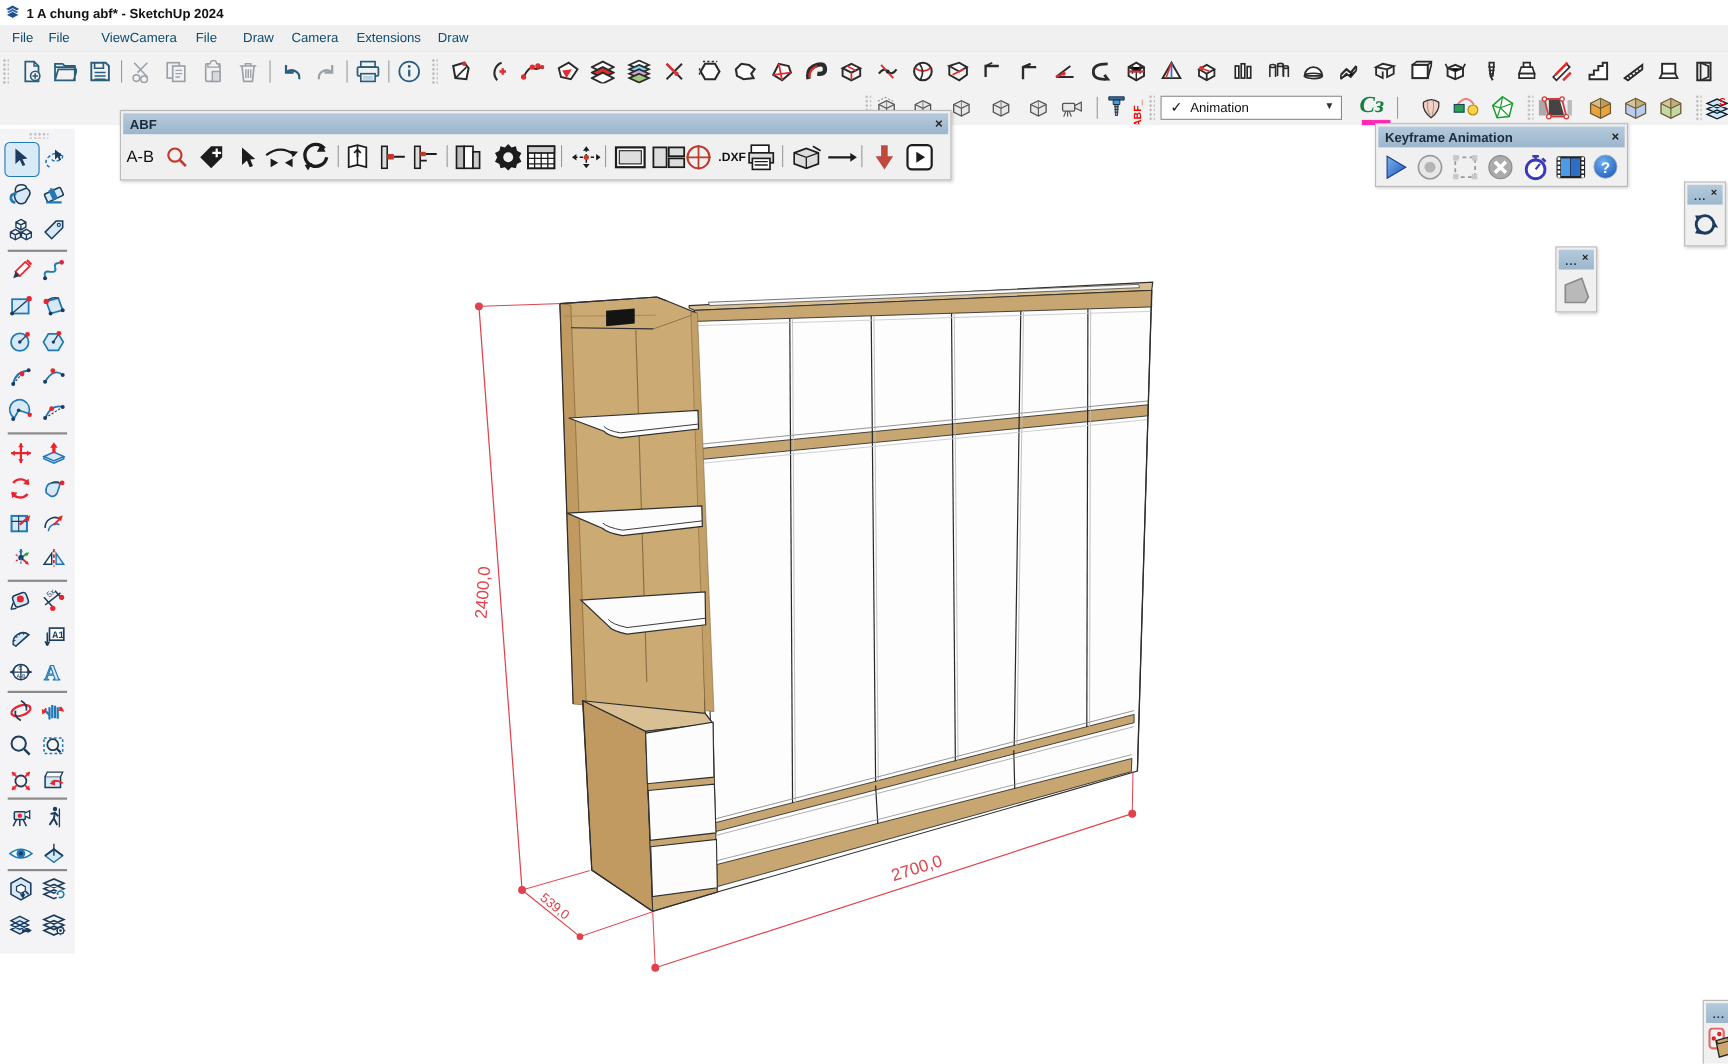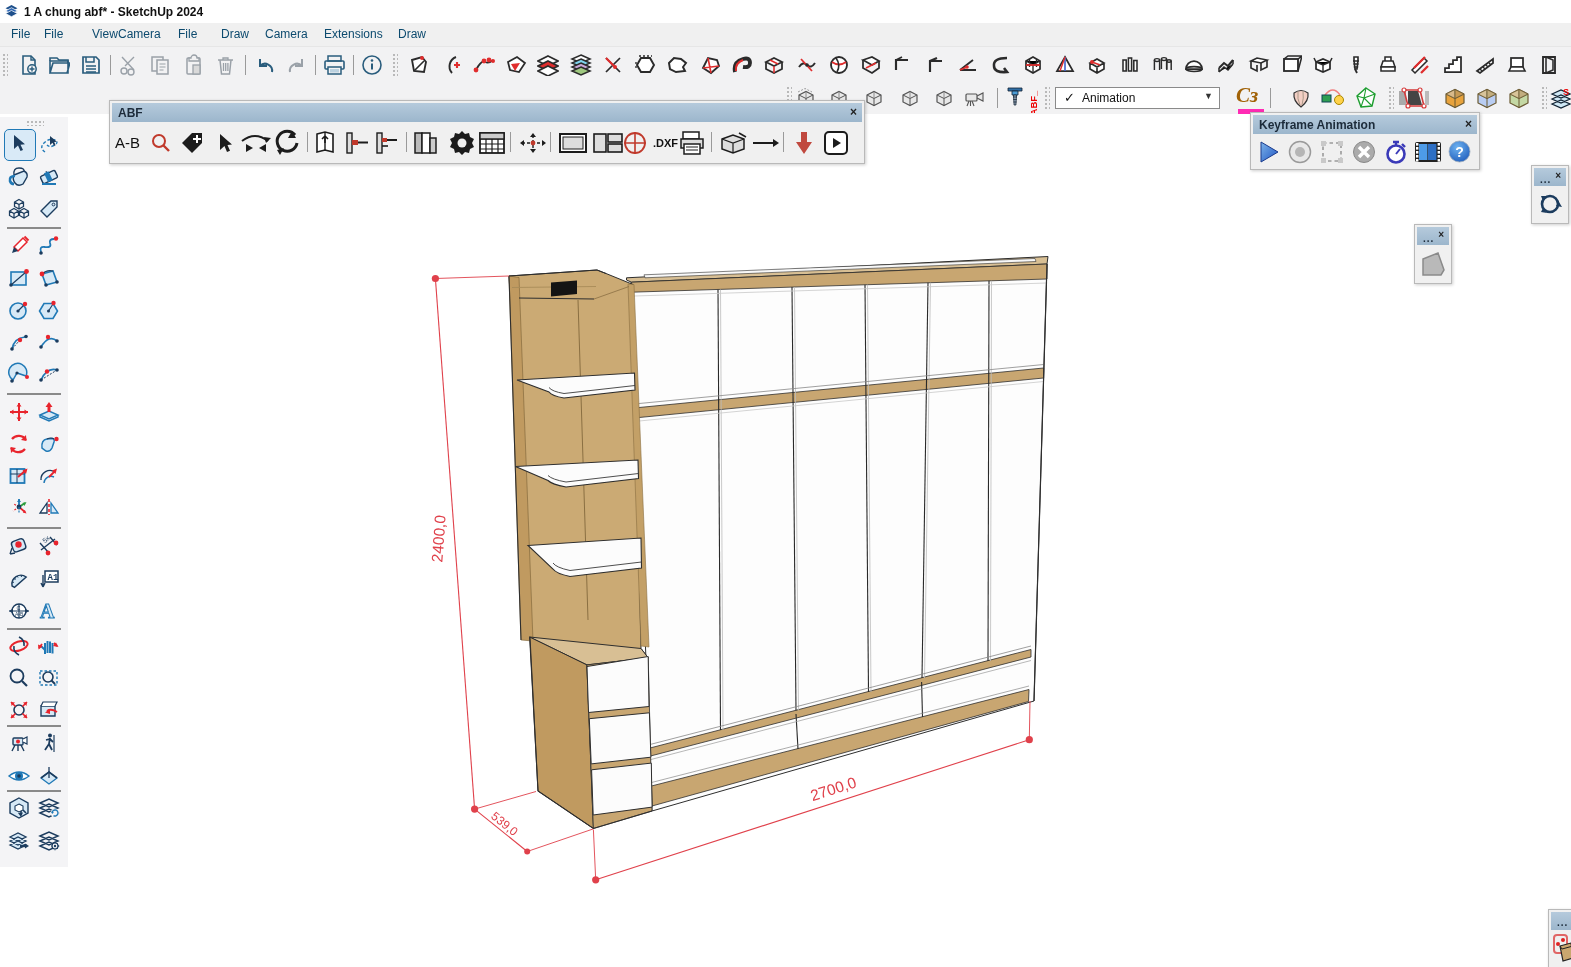--- a/index.html
+++ b/index.html
@@ -307,21 +307,21 @@
         <path d="M7.5 10 h3 l-0.6 10 h-1.8 z" fill="#9ab" stroke="#123" stroke-width="0.8"></path>
         <path d="M7 12 h4 M7.2 14.5 h3.6 M7.4 17 h3.2" stroke="#123" stroke-width="0.7"></path>
         <text x="19" y="26" font-family="Liberation Sans" font-size="9.5" font-weight="bold" fill="#e00" transform="rotate(-90 21 16)" text-anchor="middle">ABF_</text>
       </svg>
       <div class="grip" style="left:1044px;top:5px"></div>
       <div style="position:absolute;left:1055px;top:6px;width:163px;height:20px;background:#fff;border:1px solid #8a8a8a;">
         <span style="position:absolute;left:8px;top:2px;font-size:13px;color:#111">✓</span>
         <span style="position:absolute;left:26px;top:3px;font-size:12px;color:#111">Animation</span>
         <span style="position:absolute;right:6px;top:3px;font-size:9px;color:#333">▼</span>
       </div>
-      <div style="position:absolute;left:1236px;top:2px;width:30px;height:24px;font-family:'Liberation Serif',serif;font-style:italic;font-weight:bold;font-size:21px;color:#a16207;">Cз</div>
+      <div style="position:absolute;left:1236px;top:2px;width:30px;height:24px;font-family:'Liberation Serif',serif;font-style:italic;font-weight:bold;font-size:21px;color:#15803d;">Cз</div>
       <div style="position:absolute;left:1238px;top:28px;width:26px;height:5px;background:#ff2bb4;"></div>
       <div class="vs1" style="left:1270px;top:7px"></div>
       <svg class="ic" style="left:1290px;top:6px" width="22" height="22" viewBox="0 0 22 22">
         <path d="M4 6 Q11 1 18 6 Q19 14 11 20 Q3 14 4 6 Z" fill="#f3cfc4" stroke="#333" stroke-width="1.2"></path>
         <path d="M8 5 Q7 12 10 18 M13 4.5 Q14 11 12 18" fill="none" stroke="#a98" stroke-width="1"></path>
       </svg>
       <svg class="ic" style="left:1320px;top:6px" width="26" height="22" viewBox="0 0 26 22">
         <path d="M5 8 Q13 -2 20 8" fill="none" stroke="#f08080" stroke-width="1.6"></path>
         <rect x="2" y="8" width="9" height="7" fill="#2f9e52" stroke="#145" stroke-width="1"></rect>
         <circle cx="19" cy="13" r="4.5" fill="#ffd24a" stroke="#a80" stroke-width="1"></circle>

